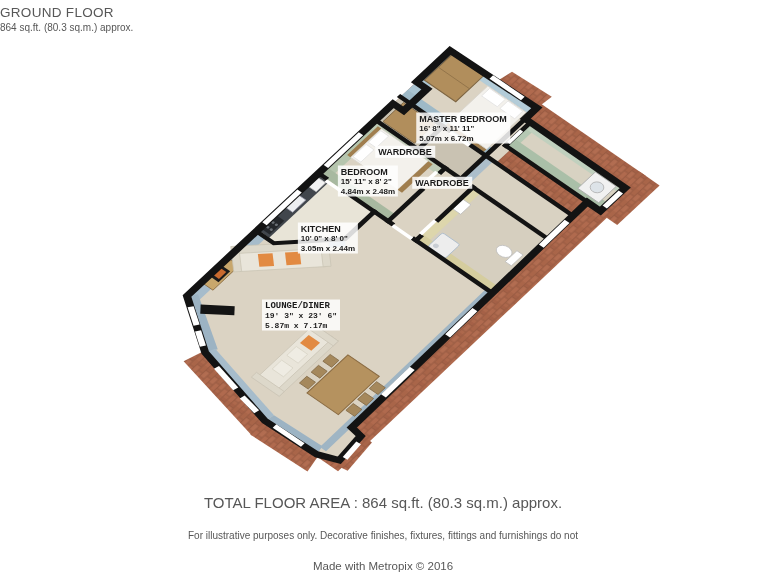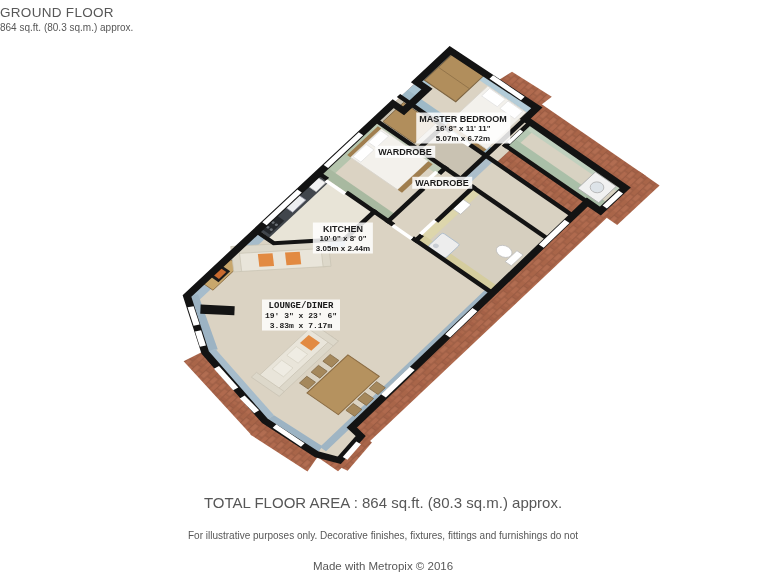--- a/index.html
+++ b/index.html
@@ -3,21 +3,21 @@
 <meta charset="utf-8">
 <style>
   html,body{margin:0;padding:0;background:#fff;}
   .page{position:relative;width:768px;height:576px;background:#ffffff;overflow:hidden;
         font-family:"Liberation Sans",sans-serif;}
   .hdr{position:absolute;left:0;top:5px;width:768px;text-align:left;color:#575757;}
   .hdr .t1{font-size:13.5px;letter-spacing:.3px;}
   .hdr .t2{font-size:10px;margin-top:2px;}
   .plan-svg{position:absolute;left:0;top:0;}
   .room-label{position:absolute;transform:translate(-50%,-50%);
-      background:rgba(255,255,255,.84);color:#1b1b1b;text-align:center;
+      background:rgba(255,255,255,.84);color:#1b1b1b;text-align:left;
       padding:1px 3px;white-space:nowrap;line-height:1.16;}
   .room-label .nm{font-size:9px;font-weight:bold;display:block;}
   .room-label .dim{font-size:8px;font-weight:bold;display:block;}
   .ftr{position:absolute;left:0;width:766px;text-align:center;color:#575757;}
   .ftr.total{top:494px;font-size:15px;}
   .ftr.disc1{top:530px;font-size:10px;}
   .ftr.disc2{top:545px;font-size:11.5px;}
   .ftr.credit{top:560px;font-size:11.5px;}
 </style>
 </head>
@@ -206,31 +206,36 @@
   </svg>
 
   <div class="room-label" style="left:463px;top:128px;">
     <span class="nm">MASTER BEDROOM</span>
     <span class="dim">16' 8" x 11' 11"</span>
     <span class="dim">5.07m x 6.72m</span>
   </div>
   <div class="room-label" style="left:405px;top:152px;">
     <span class="nm">WARDROBE</span>
   </div>
+  <div class="room-label" style="left:368px;top:181px;">
+    <span class="nm">BEDROOM</span>
+    <span class="dim">15' 11" x 8' 2"</span>
+    <span class="dim">4.84m x 2.48m</span>
+  </div>
   <div class="room-label" style="left:442px;top:183px;">
     <span class="nm">WARDROBE</span>
   </div>
-  <div class="room-label" style="left:343px;top:238px;">
+  <div class="room-label" style="left:328px;top:238px;">
     <span class="nm">KITCHEN</span>
     <span class="dim">10' 0" x 8' 0"</span>
     <span class="dim">3.05m x 2.44m</span>
   </div>
   <div class="room-label" style="left:301px;top:315px;font-family:Liberation Mono, monospace;">
     <span class="nm">LOUNGE/DINER</span>
     <span class="dim">19' 3" x 23' 6"</span>
-    <span class="dim">3.83m x 7.17m</span>
+    <span class="dim">5.87m x 7.17m</span>
   </div>
 
   <div class="ftr total">TOTAL FLOOR AREA : 864 sq.ft. (80.3 sq.m.) approx.</div>
   <div class="ftr disc1">For illustrative purposes only. Decorative finishes, fixtures, fittings and furnishings do not</div>
   <div class="ftr credit">Made with Metropix © 2016</div>
 
 </div>
 
 </body></html>

